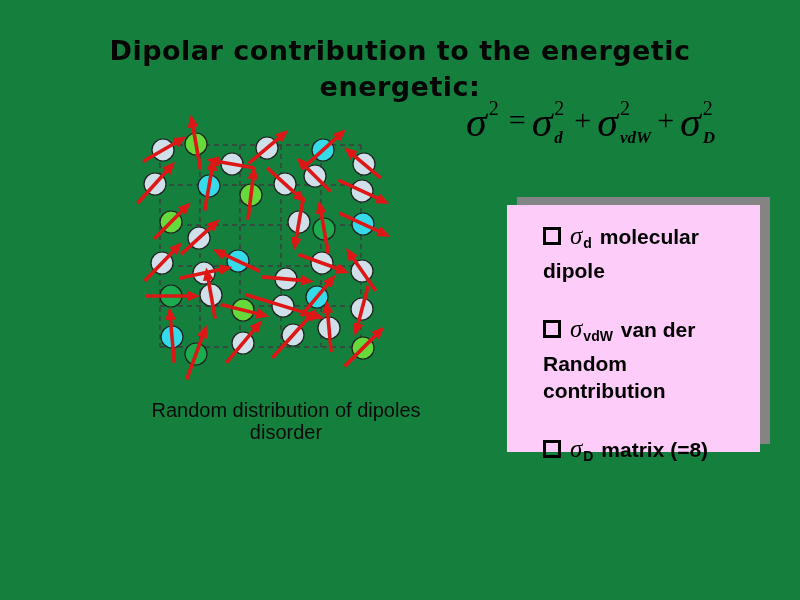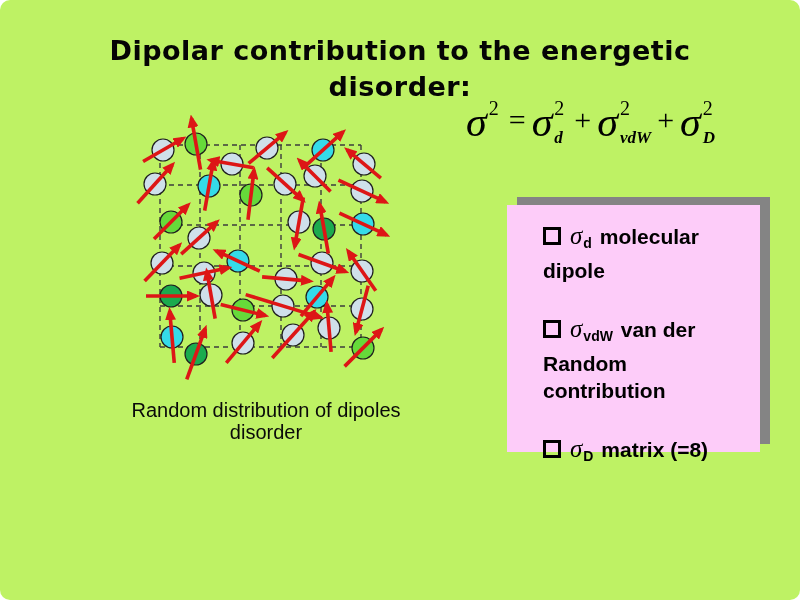--- a/index.html
+++ b/index.html
@@ -1,17 +1,17 @@
 <!DOCTYPE html>
 <html><head>
 <meta charset="utf-8">
 <style>
   html,body{margin:0;padding:0;background:#fff;}
-  .slide{position:relative;width:800px;height:600px;background:#bef264;overflow:hidden;
-         font-family:"Liberation Sans",sans-serif;color:#000;border-radius:10px;}
+  .slide{position:relative;width:800px;height:600px;background:#15803d;overflow:hidden;
+         font-family:"Liberation Sans",sans-serif;color:#000;}
 
   
   .title{position:absolute;left:0;right:0;top:33px;text-align:center;
          font-family:"DejaVu Sans",sans-serif;font-weight:700;font-size:27px;
          line-height:36px;color:#050505;letter-spacing:0.5px;}
 
   
   .equation{position:absolute;left:466px;top:98px;display:flex;align-items:center;
             font-family:"Liberation Serif",serif;color:#000;}
   .eq-term{display:inline-flex;align-items:center;}
@@ -19,21 +19,21 @@
   .eq-ss{display:inline-flex;flex-direction:column;justify-content:space-between;
          height:48px;margin-left:2px;min-width:14px;}
   .eq-sup{font-size:20px;line-height:1;}
   .eq-sub{font-size:17px;line-height:1;font-style:italic;font-weight:700;}
   .eq-op{font-size:30px;margin:0 6px;line-height:1;padding-bottom:4px;}
 
   
   .diagram{position:absolute;left:88px;top:108px;width:364px;height:292px;}
 
   
-  .caption{position:absolute;left:46px;top:399px;width:440px;text-align:center;
+  .caption{position:absolute;left:66px;top:399px;width:440px;text-align:center;
            font-size:20px;line-height:22px;color:#0a0a0a;}
 
   
   .legend-shadow{position:absolute;left:517px;top:197px;width:253px;height:247px;
                  background:#848484;}
   .legend-box{position:absolute;left:507px;top:205px;width:253px;height:247px;
               background:#fdccf9;box-sizing:border-box;padding:18px 0 0 14px;}
   .legend-item{width:206px;font-weight:700;font-size:21px;line-height:27px;
                margin-bottom:32px;color:#000;}
   .bullet-sq{display:inline-block;width:12px;height:12px;border:3px solid #000;
@@ -42,21 +42,21 @@
            font-size:25px;line-height:1;}
   .leg-sub{font-size:14px;font-weight:700;vertical-align:-4px;margin-left:1px;margin-right:2px;}
 </style>
 </head>
 <body>
 
 <div class="slide">
 
   <div class="title">
     <div>Dipolar contribution to the energetic</div>
-    <div>disorder:</div>
+    <div>energetic:</div>
   </div>
 
   <div class="equation" id="equation">
       <span class="eq-term">
         <span class="eq-sig">σ</span>
         <span class="eq-ss">
           <span class="eq-sup">2</span>
           <span class="eq-sub"></span>
         </span>
       </span>

